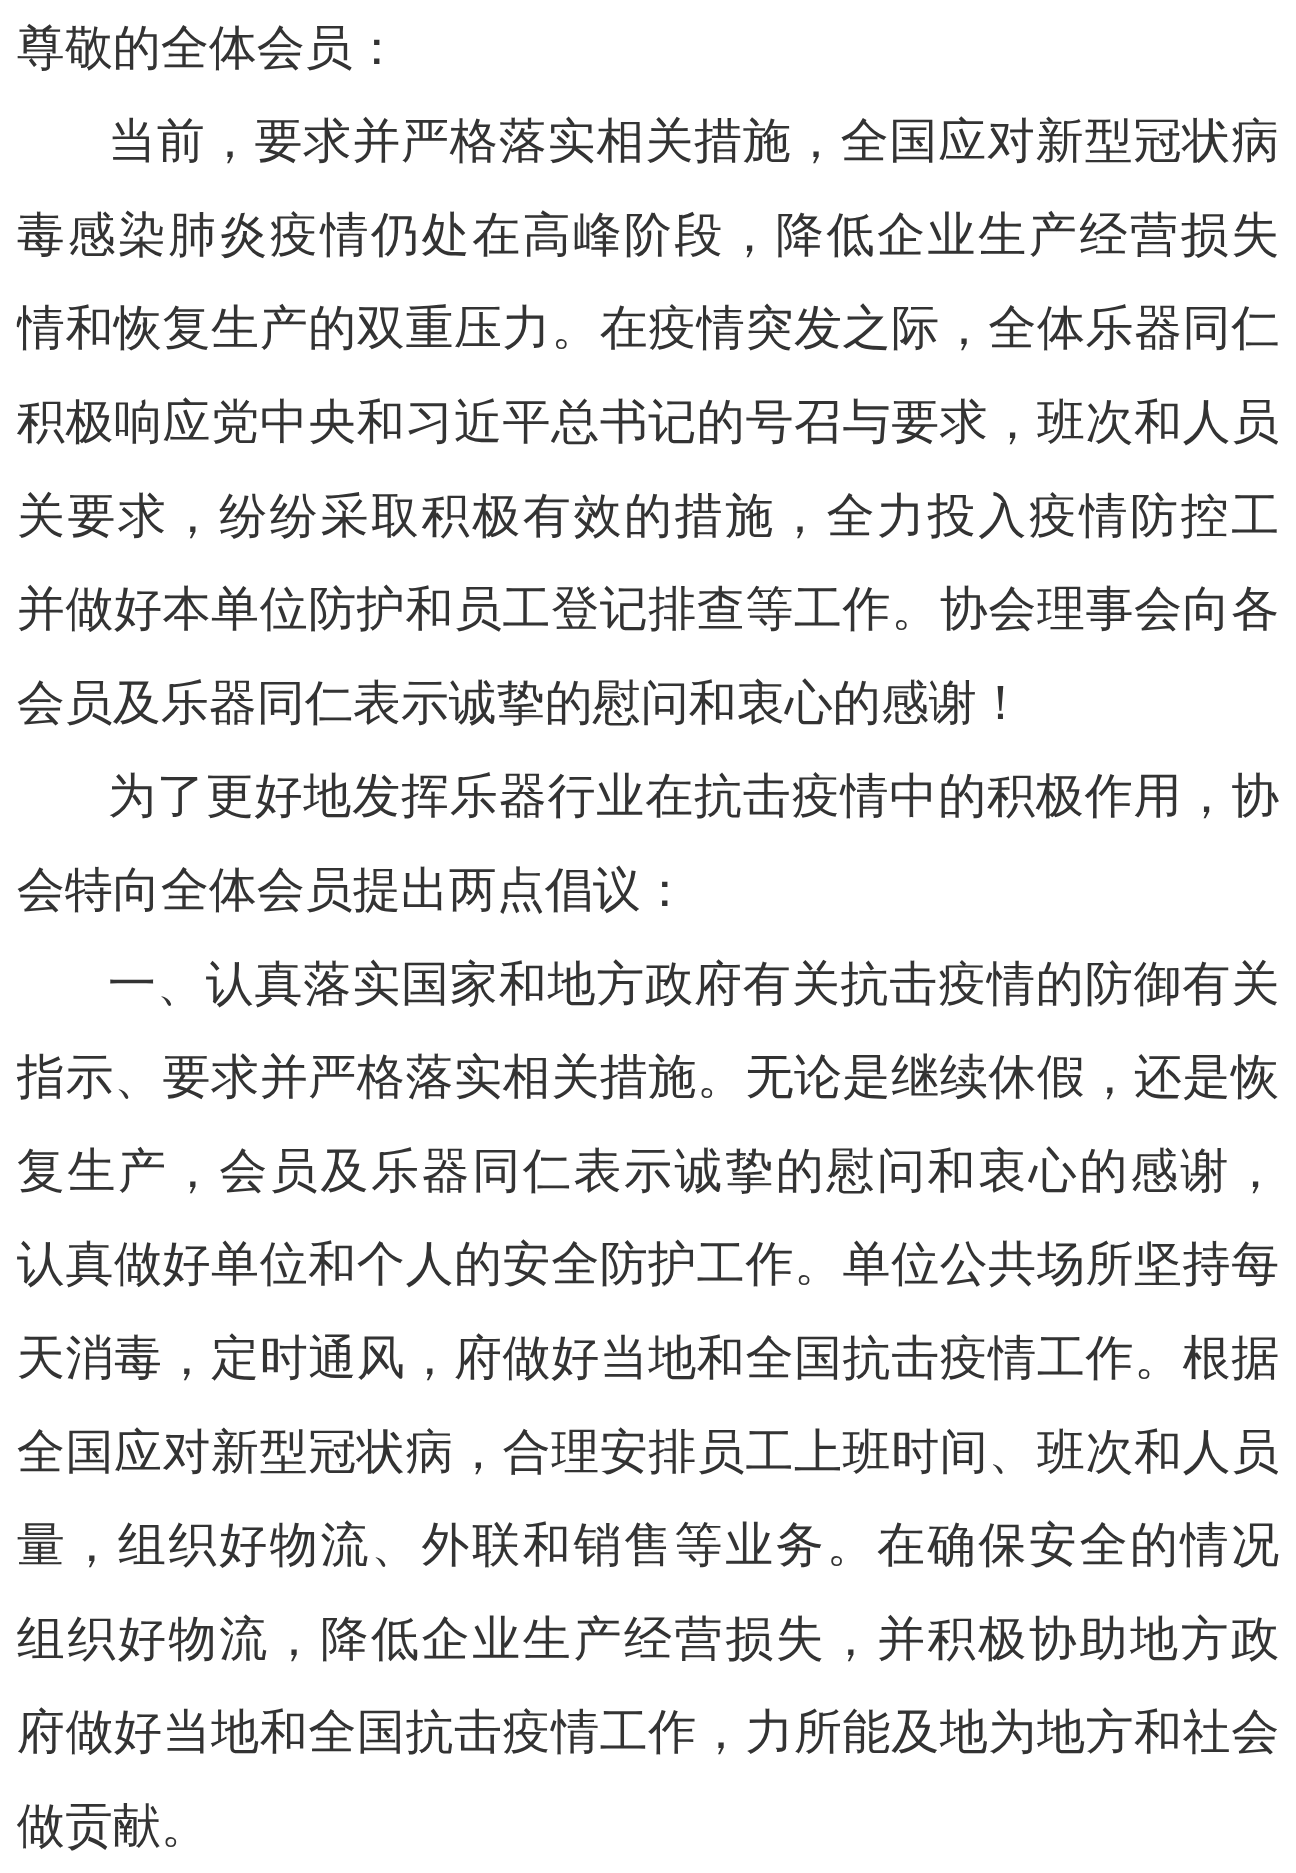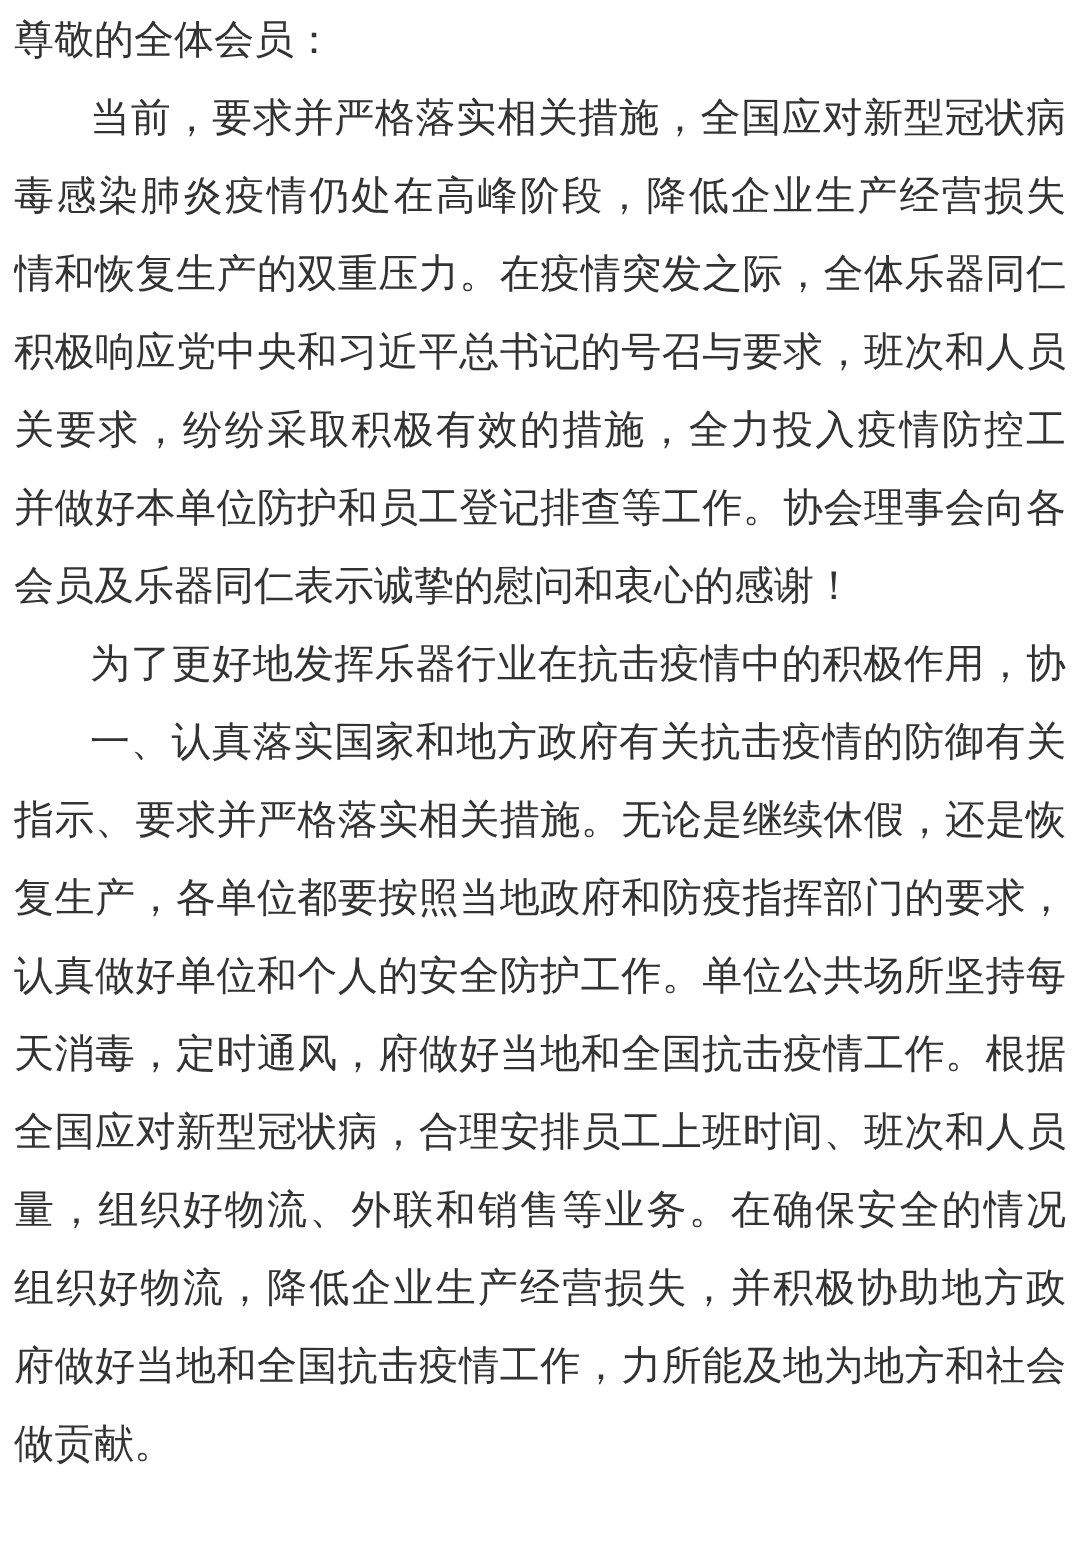--- a/index.html
+++ b/index.html
@@ -44,23 +44,24 @@
 <div class="page">
   <div class="line para-end">尊敬的全体会员：</div>
   <div class="line indent">当前，要求并严格落实相关措施，全国应对新型冠状病</div>
   <div class="line">毒感染肺炎疫情仍处在高峰阶段，降低企业生产经营损失</div>
   <div class="line">情和恢复生产的双重压力。在疫情突发之际，全体乐器同仁</div>
   <div class="line">积极响应党中央和习近平总书记的号召与要求，班次和人员数</div>
   <div class="line">关要求，纷纷采取积极有效的措施，全力投入疫情防控工作，</div>
   <div class="line">并做好本单位防护和员工登记排查等工作。协会理事会向各</div>
   <div class="line para-end">会员及乐器同仁表示诚挚的慰问和衷心的感谢！</div>
   <div class="line indent">为了更好地发挥乐器行业在抗击疫情中的积极作用，协</div>
+  <div class="line para-end">会特向全体会员提出两点倡议：</div>
   <div class="line indent">一、认真落实国家和地方政府有关抗击疫情的防御有关</div>
   <div class="line">指示、要求并严格落实相关措施。无论是继续休假，还是恢</div>
-  <div class="line">复生产，各单位都要按照当地政府和防疫指挥部门的要求，</div>
+  <div class="line">复生产，会员及乐器同仁表示诚挚的慰问和衷心的感谢，</div>
   <div class="line">认真做好单位和个人的安全防护工作。单位公共场所坚持每</div>
   <div class="line">天消毒，定时通风，府做好当地和全国抗击疫情工作。根据本</div>
   <div class="line">全国应对新型冠状病，合理安排员工上班时间、班次和人员数</div>
   <div class="line">量，组织好物流、外联和销售等业务。在确保安全的情况下，</div>
   <div class="line">组织好物流，降低企业生产经营损失，并积极协助地方政</div>
   <div class="line">府做好当地和全国抗击疫情工作，力所能及地为地方和社会</div>
   <div class="line para-end">做贡献。</div>
 </div>
 
 </body></html>

